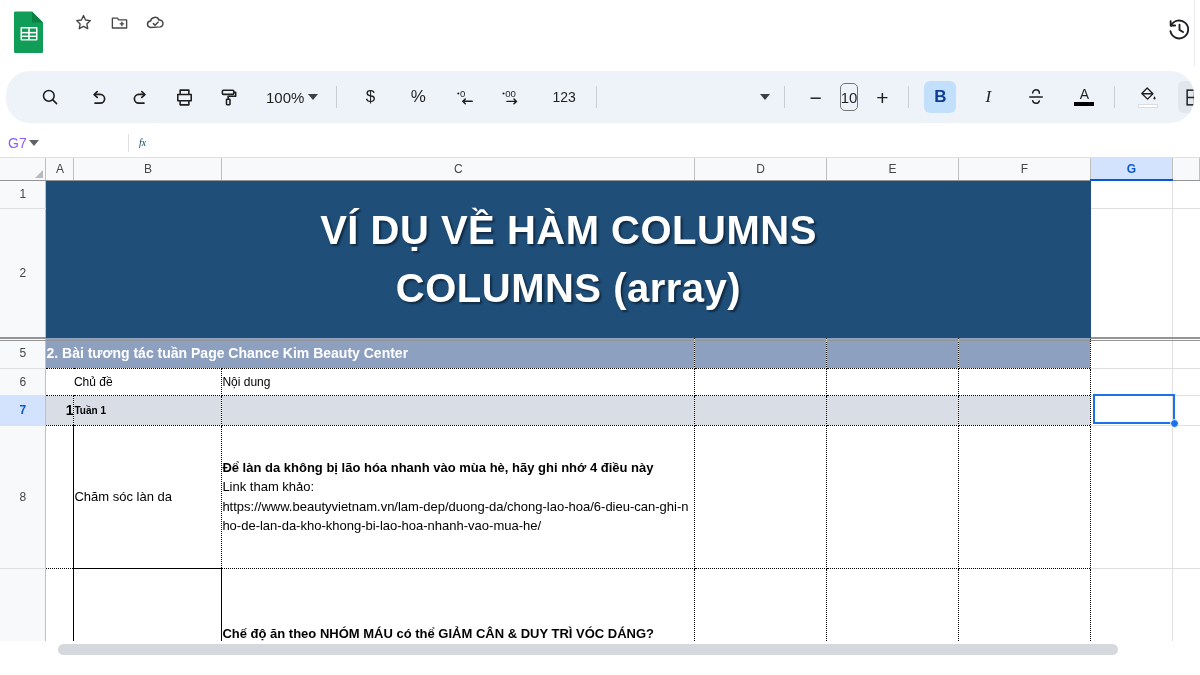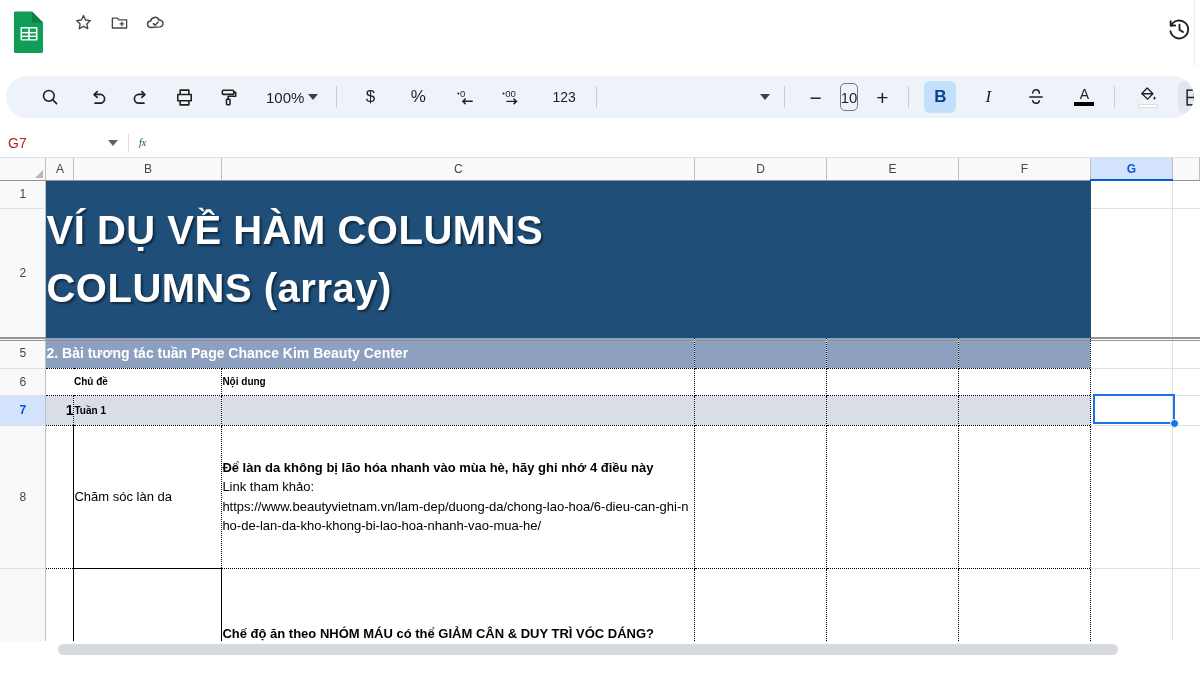--- a/index.html
+++ b/index.html
@@ -80,21 +80,21 @@
   
   .toolbar-wrap {
     height: 62px;
     background: #fff;
     display: flex; align-items: center;
     padding: 0 6px;
   }
   .toolbar {
     background: #eef3fa;
     border-radius: 24px;
-    height: 42px;
+    height: 52px;
     width: 100%;
     display: flex;
     align-items: center;
     padding: 12px 6px;
     overflow: hidden;
     position: relative;
   }
   .tb-btn {
     height: 32px; min-width: 32px;
     border-radius: 6px;
@@ -135,22 +135,22 @@
   
   .formulabar {
     height: 30px;
     background: #fff;
     display: flex; align-items: center;
     border-bottom: 1px solid #e0e0e0;
     padding-left: 8px;
   }
   .namebox {
     width: 118px;
-    display: flex; align-items: center; justify-content: space-between;
-    font-size: 14px; color: #b91c1c;
+    display: flex; align-items: center; justify-content: flex-start;
+    font-size: 14px; color: #8b5cf6;
     padding-right: 8px;
   }
   .namebox .caret { border-top-color: #5f6368; }
   .fx-sep { width: 1px; height: 18px; background: #e0e0e0; margin: 0 10px 0 2px; }
   .fx-icon { font-size: 10px; color: #0c4a6e; font-style: italic; font-family: "Liberation Serif", serif; }
   .formula-input { flex: 1; font-size: 14px; color: #202124; padding-left: 14px; }
 
   
   .grid-area {
     position: relative;
@@ -228,38 +228,39 @@
   
   .bd-dot-r { border-right: 1px dotted #000; }
   .bd-dot-b { border-bottom: 1px dotted #000; }
   .bd-sol-r { border-right: 1px solid #000; }
   .bd-sol-b { border-bottom: 1px solid #000; }
   .bd-none-r { border-right: 1px solid #e0e0e0; }
   .bd-none-b { border-bottom: 1px solid #e0e0e0; }
 
   
   .banner {
+    text-align: center;
     vertical-align: middle;
     color: #fff;
     font-weight: bold;
     font-size: 40px;
     line-height: 1.45;
     letter-spacing: 0.5px;
     text-shadow: 2px 2px 2px rgba(0,0,0,0.45);
     padding: 0 10px;
   }
   .sect-head {
     font-weight: bold;
     color: #fff;
     font-size: 14px;
     padding-left: 4px;
   }
   .hdr-cell {
-    font-weight: bold;
-    font-size: 10px;
+    font-weight: normal;
+    font-size: 12px;
     padding-left: 5px;
   }
   .num-cell {
     font-weight: bold;
     font-size: 14px;
     text-align: right;
     padding-right: 5px;
   }
   .wk-cell {
     font-weight: bold;

